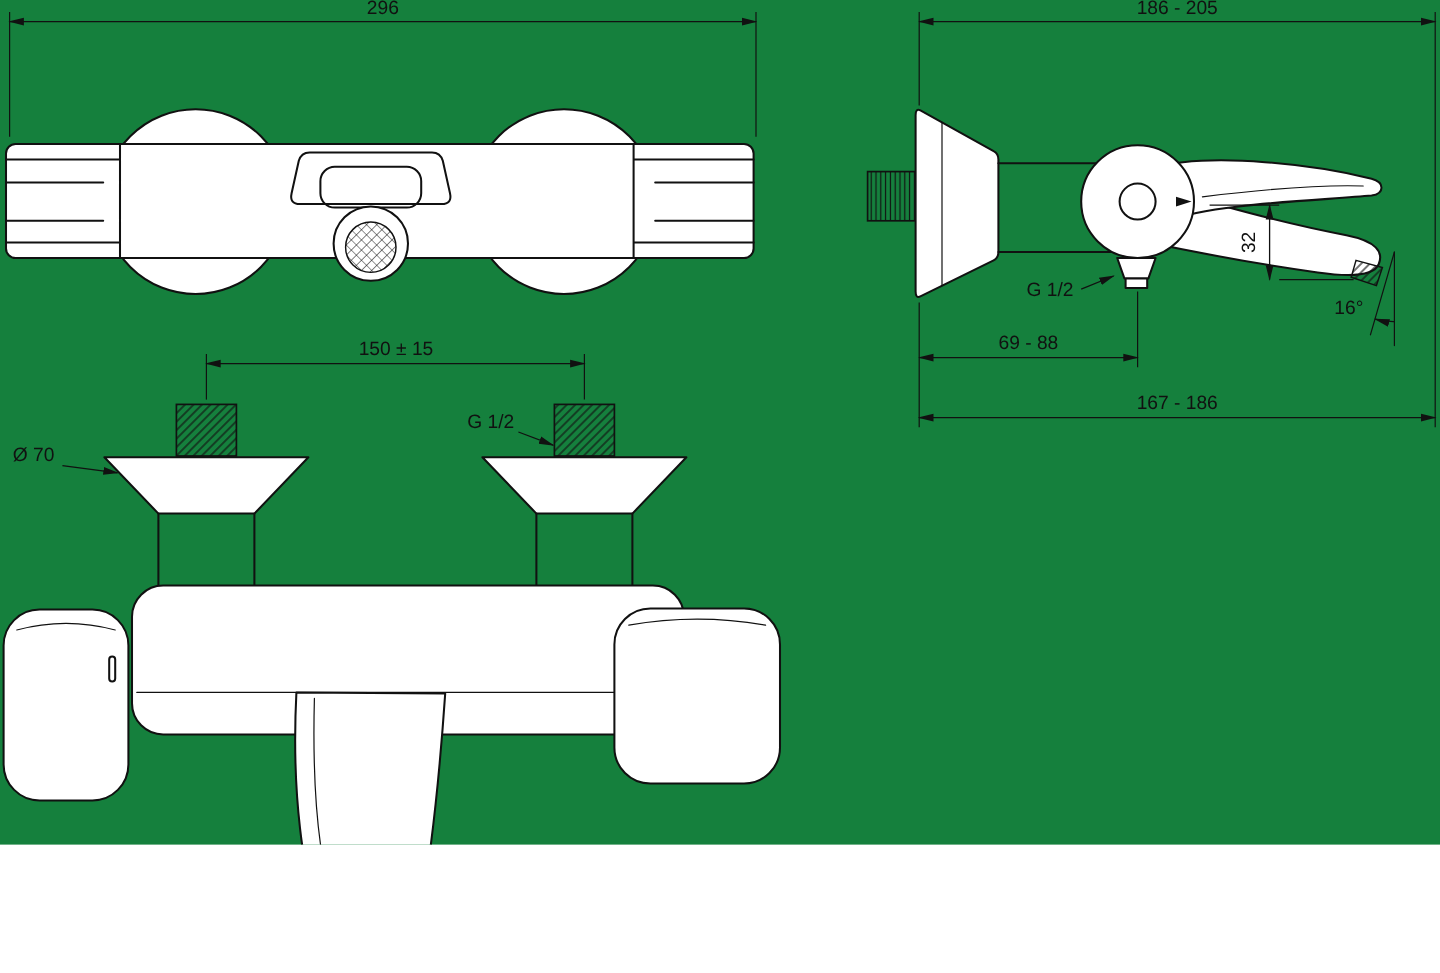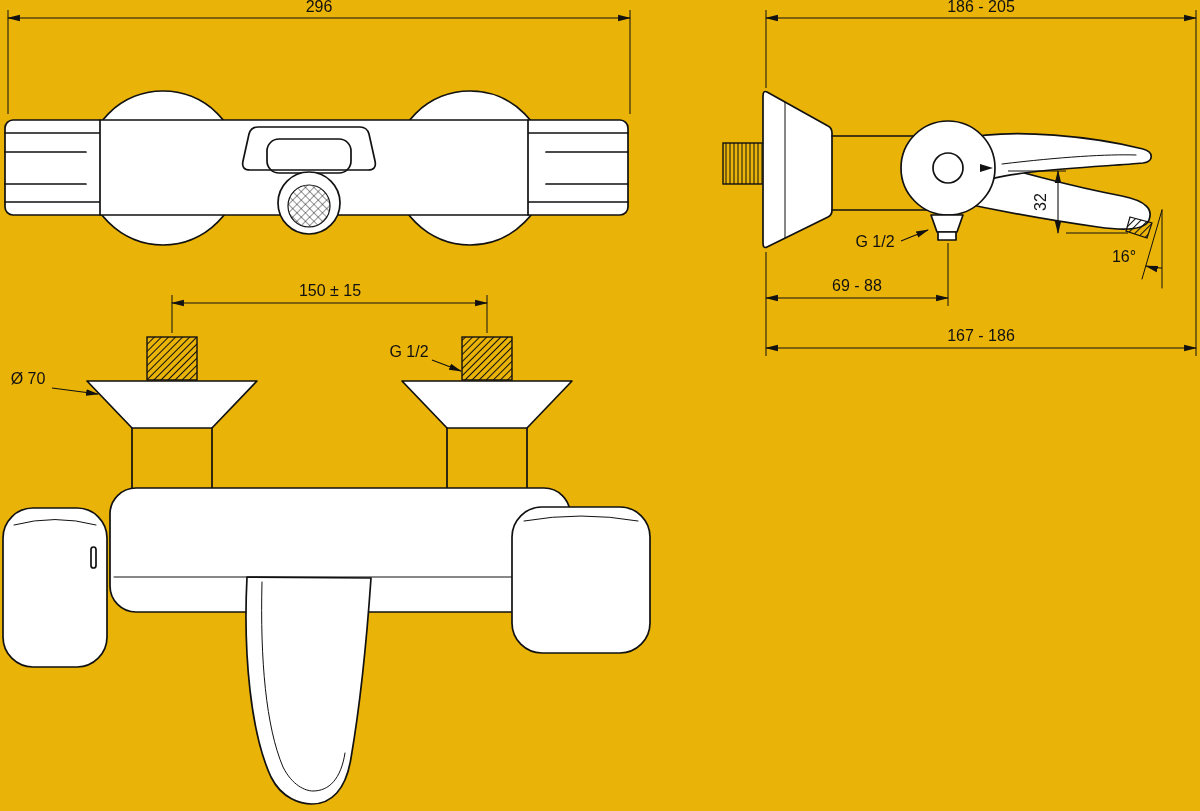--- a/index.html
+++ b/index.html
@@ -1,16 +1,16 @@
 <!DOCTYPE html>
 <html><head>
 <meta charset="utf-8">
 <style>
   html,body{margin:0;padding:0;background:#fff;}
-  .sheet{position:relative;width:1200px;height:811px;background:#eab308;overflow:hidden;}
+  .sheet{position:relative;width:1200px;height:704px;background:#15803d;overflow:hidden;}
   svg{display:block;}
   .obj{fill:none;stroke:#111;stroke-width:1.7;stroke-linejoin:round;stroke-linecap:round;}
   .objf{fill:#fff;stroke:#111;stroke-width:1.7;stroke-linejoin:round;}
   .thin{fill:none;stroke:#111;stroke-width:1;stroke-linecap:round;}
   .dim{fill:none;stroke:#111;stroke-width:1.1;marker-start:url(#arr);marker-end:url(#arr);}
   .lead{fill:none;stroke:#111;stroke-width:1.1;marker-end:url(#arr);}
   .ext{fill:none;stroke:#111;stroke-width:1;}
   text{font-family:"Liberation Sans",sans-serif;font-size:16px;fill:#111;}
 </style>
 </head>

